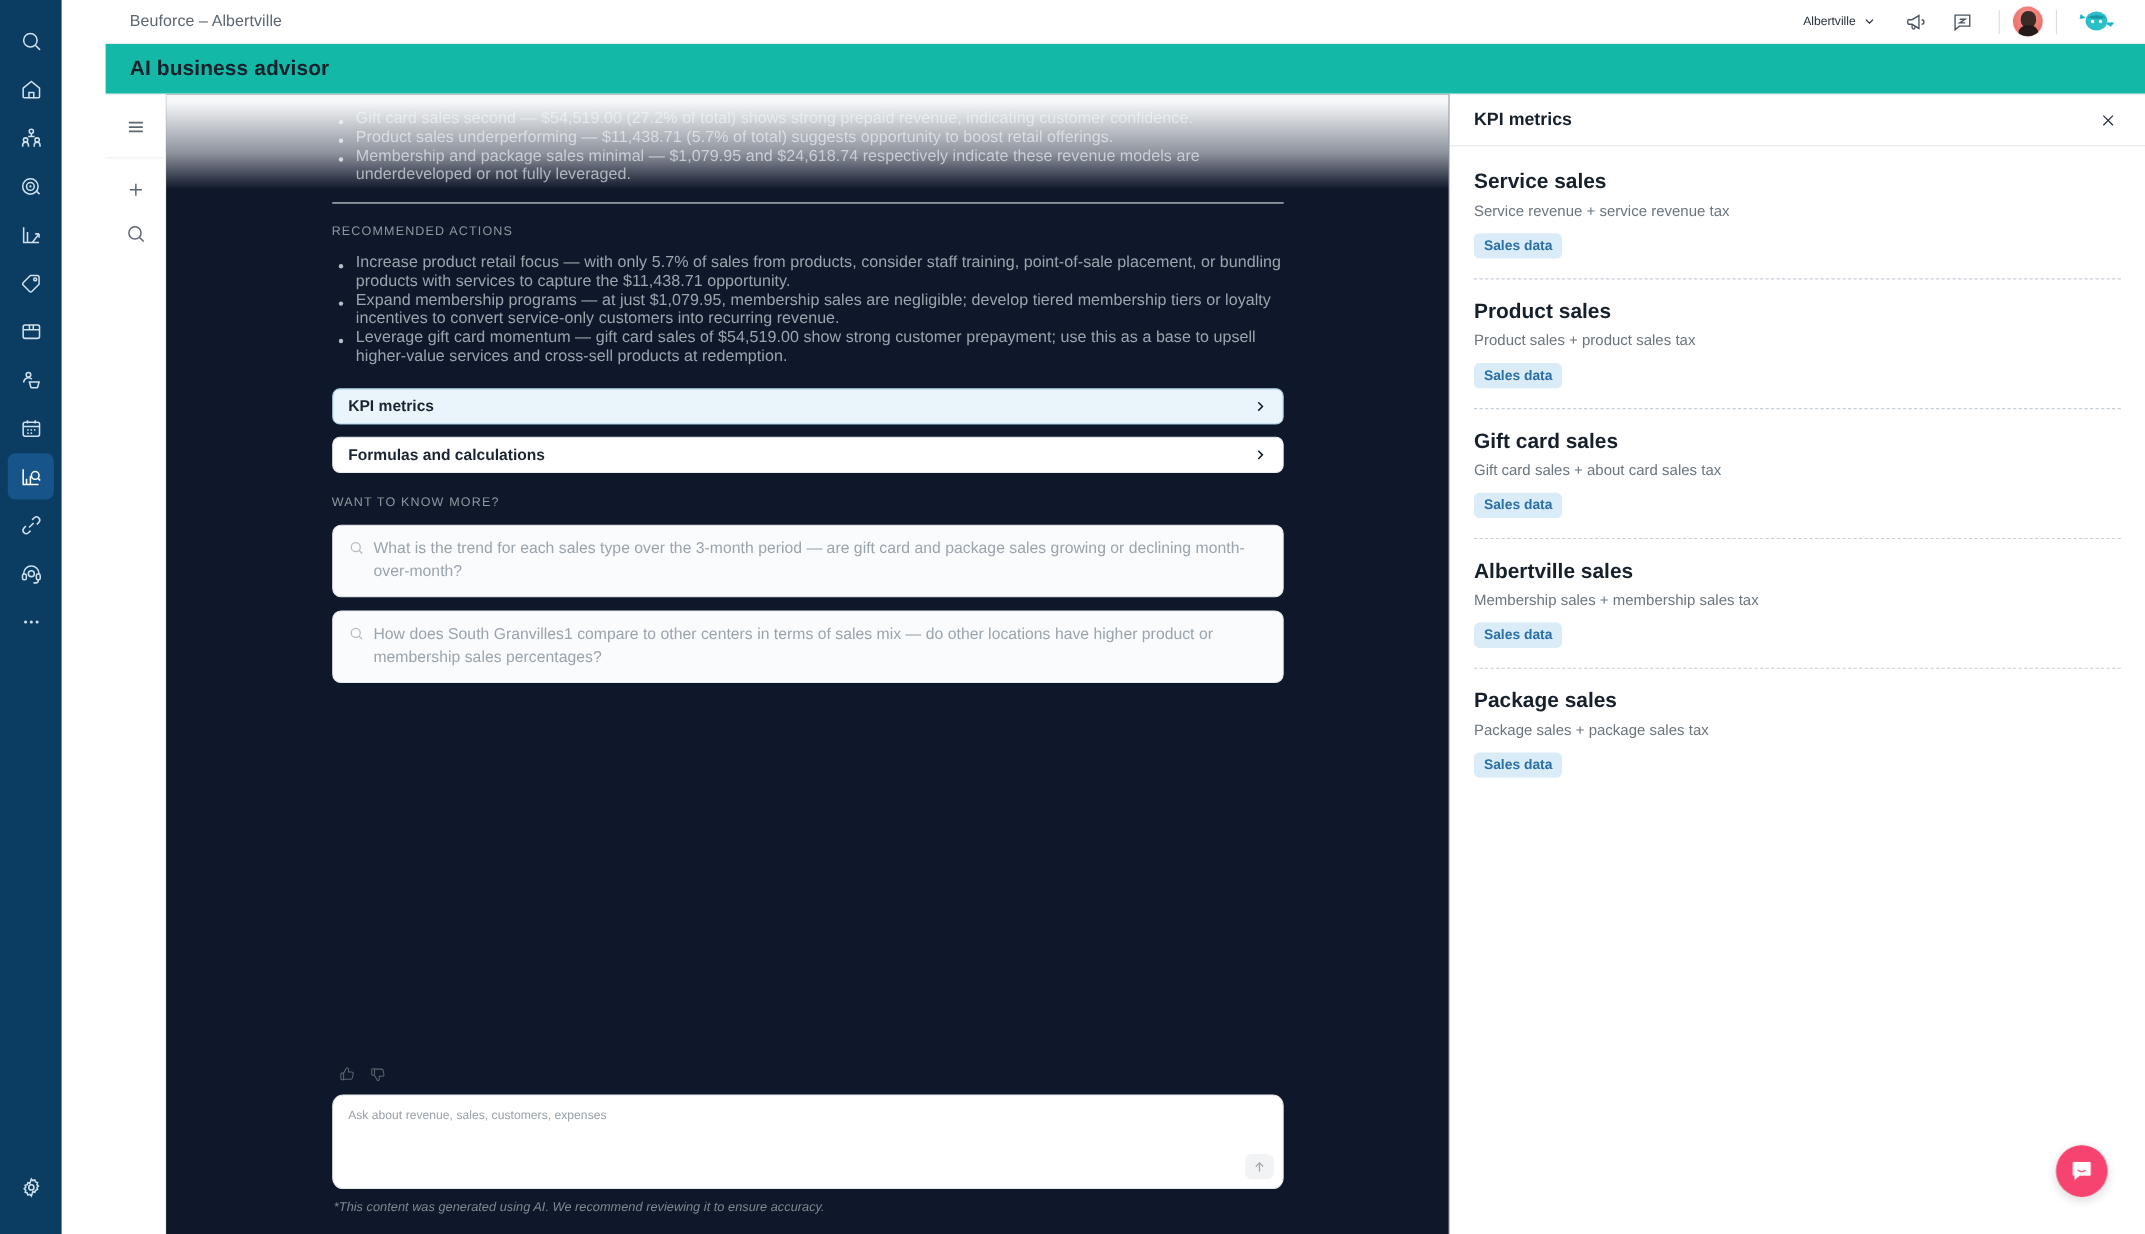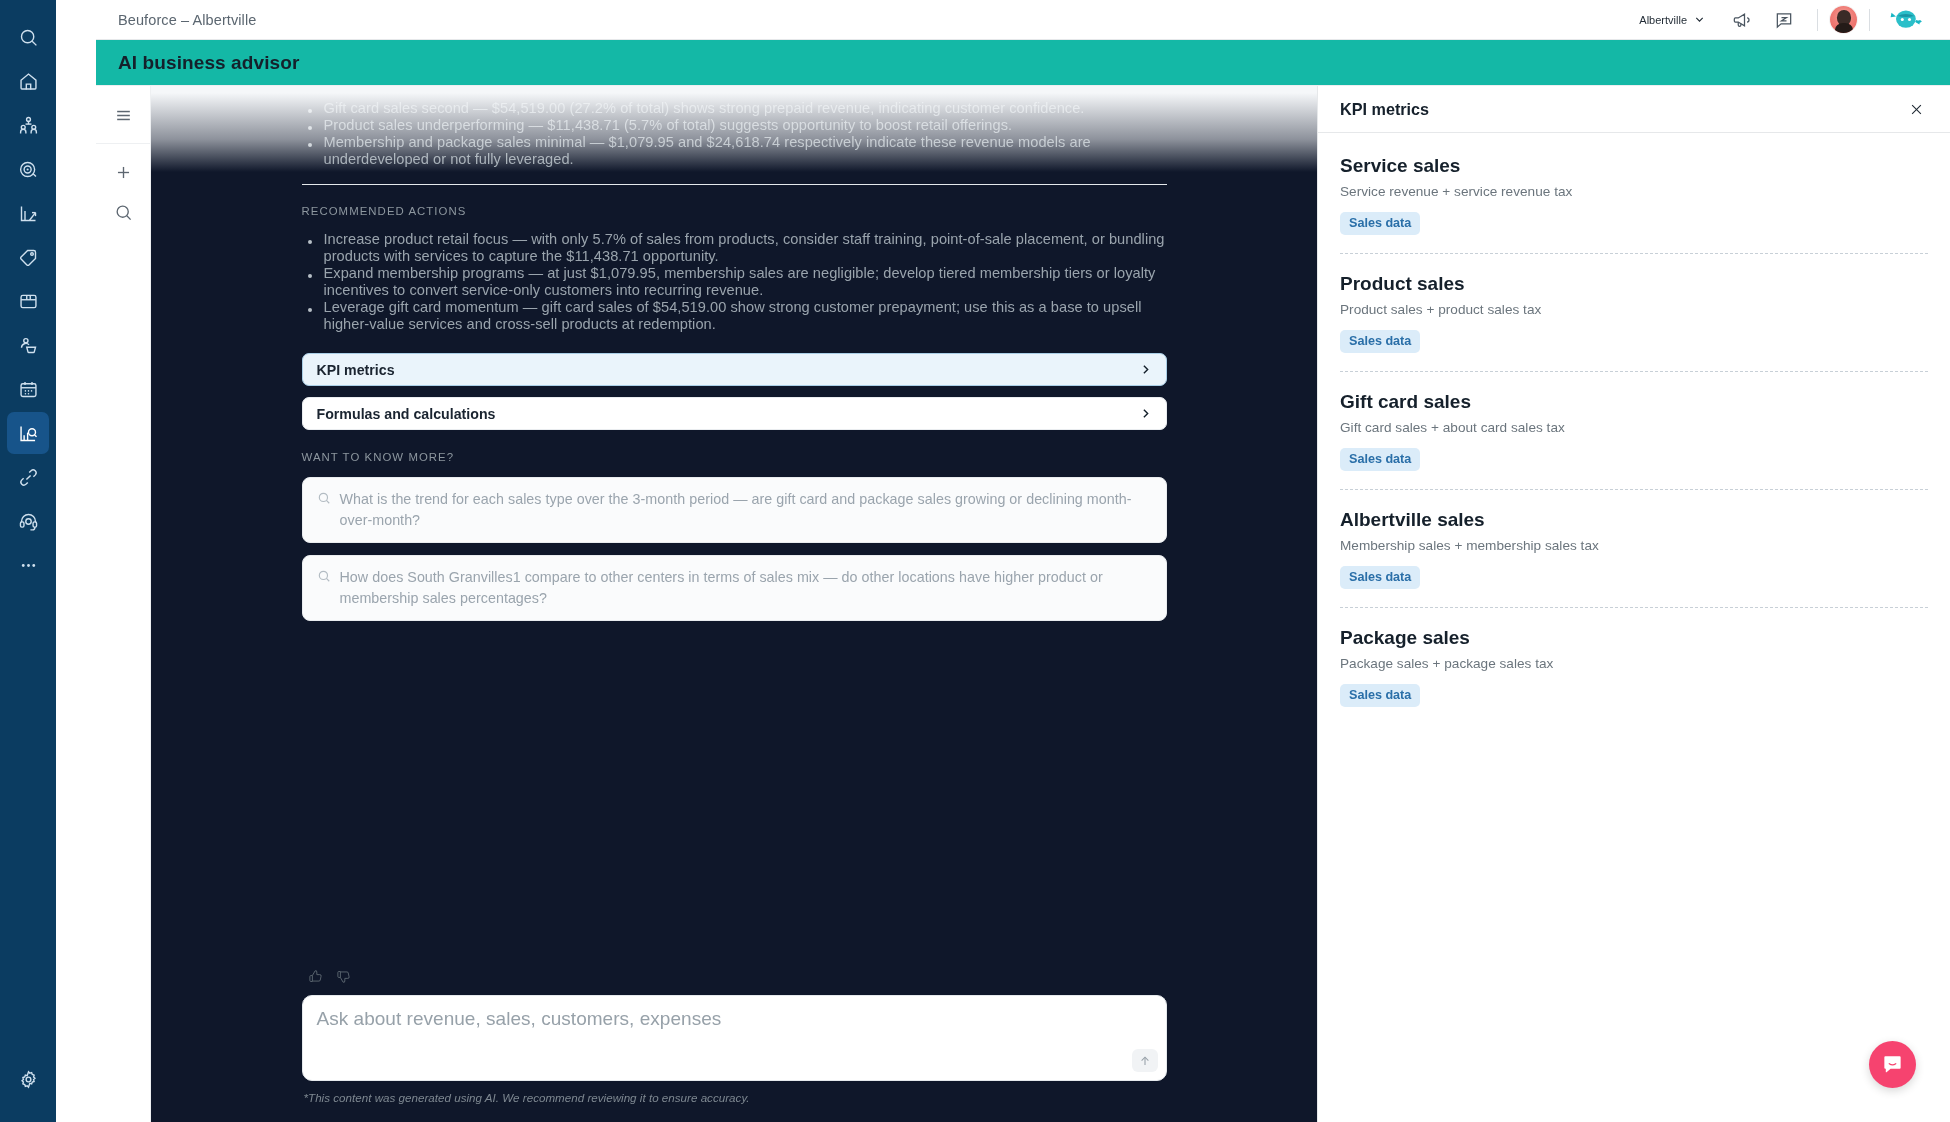--- a/index.html
+++ b/index.html
@@ -163,21 +163,21 @@
 
   .feedback { display:flex; gap: 13px; margin: 5px 0 11px 6px; }
   .fb { cursor:pointer; display:flex; }
 
   .composer {
     background:#ffffff; border:1px solid #e5e9ec; border-radius: 10px;
     height: 86px; position: relative; box-shadow: 0 1px 2px rgba(16,24,40,.035);
   }
   .composer-ph {
     position:absolute; left: 14px; top: 12px;
-    font-size: 19px; color:#97a1a9; letter-spacing:.03px;
+    font-size: 11px; color:#97a1a9; letter-spacing:.03px;
   }
   .send-btn {
     position:absolute; right: 8px; bottom: 8px;
     width: 26px; height: 23px; border-radius: 6px;
     background:#f1f3f5; display:flex; align-items:center; justify-content:center;
     cursor:pointer;
   }
   .disclaimer {
     font-size: 11.6px; font-style: italic; color:#7e8891;
     margin: 10px 0 0 2px; letter-spacing:.02px;

